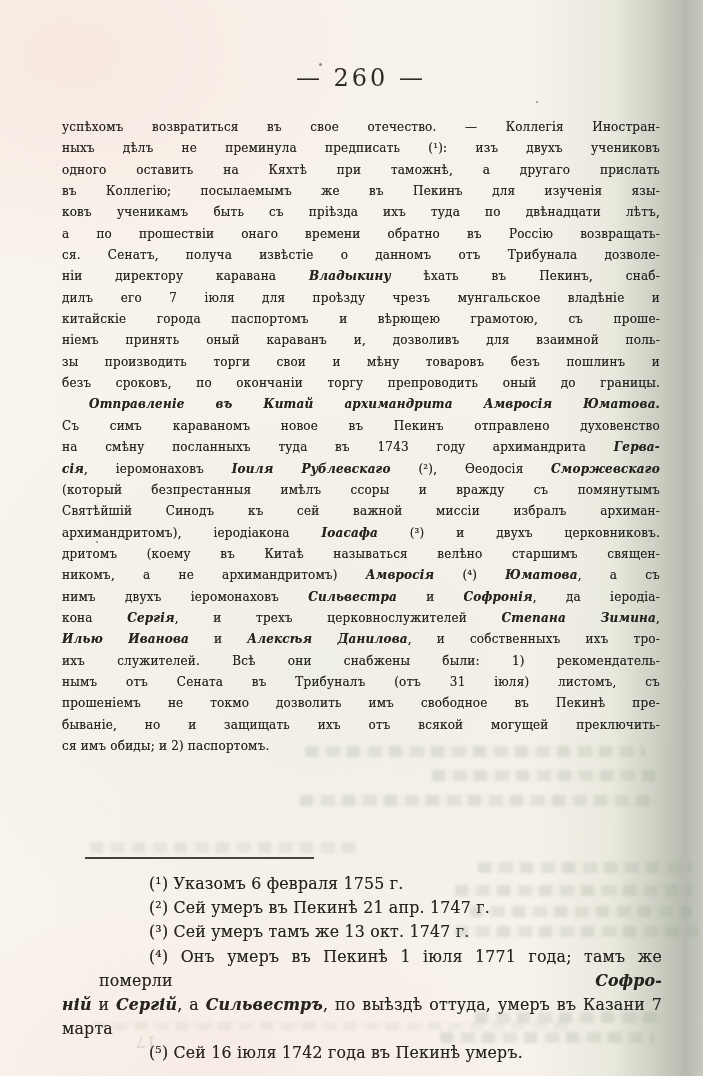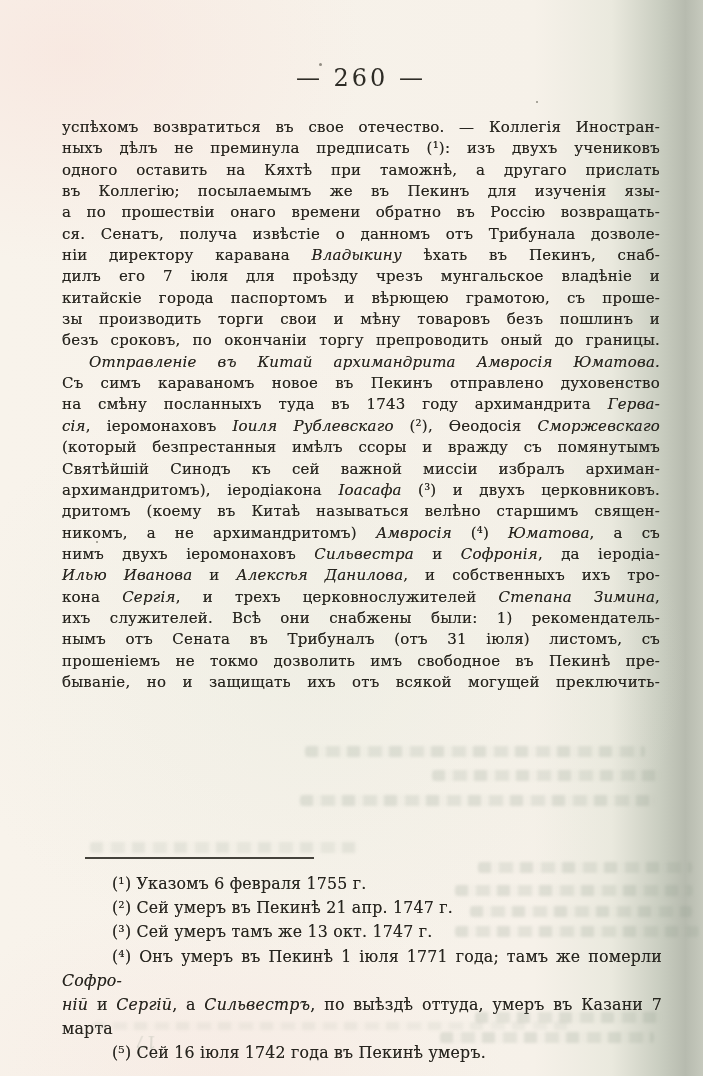--- a/index.html
+++ b/index.html
@@ -11,28 +11,28 @@
       radial-gradient(ellipse 520px 420px at 45% 62%, rgba(229,234,221,0.4), rgba(229,234,221,0) 72%),
       radial-gradient(ellipse 420px 260px at 30% 100%, rgba(246,228,222,0.45), rgba(246,228,222,0) 70%),
       linear-gradient(90deg,#f8f3eb 0%,#f6f1e9 76%,#eae9de 87%,#c9cdc0 94%,#b7bbaf 97.5%,#c6c9bd 100%);
   }
   .header {
     position:absolute; top:64px; left:62px; width:598px; text-align:center;
     font-size:24px; letter-spacing:3px; color:#2e2c26;
   }
   .textblock {
     position:absolute; left:62px; top:117px; width:598px;
-    font-size:15px; line-height:21.35px; letter-spacing:0.2px;
+    font-size:12px; line-height:21.35px; letter-spacing:0.2px;
     text-shadow:0 0 0.4px rgba(38,36,30,0.55);
   }
   .line { text-align:justify; text-align-last:justify; white-space:normal; }
   .line.left { text-align-last:left; }
   .line.ind { text-indent:27px; }
-  .line.find { text-indent:50px; }
-  .it { font-style:italic; }
+  .line.find { text-indent:50px;margin-left:37px; }
+  .it { font-style:italic;font-weight:bold; }
   .fnsep { position:absolute; left:85px; top:857px; width:229px; height:2px; background:#44423b; }
   .footnotes {
     position:absolute; left:62px; top:872px; width:600px;
     font-size:15.8px; line-height:24.2px; letter-spacing:0.2px;
     text-shadow:0 0 0.4px rgba(38,36,30,0.5);
   }
   .sm {
     position:absolute; filter:blur(1.6px); opacity:0.55; border-radius:3px;
     background:repeating-linear-gradient(90deg,
       rgba(143,156,140,0.40) 0 13px, rgba(143,156,140,0.05) 13px 21px,
@@ -50,45 +50,48 @@
 <div class="page">
 
   <div class="header">— 260 —</div>
 
   <div class="textblock" id="para-root">
       <div>
         <div class="line "><span>успѣхомъ возвратиться въ свое отечество. — Коллегія Иностран-</span></div>
         <div class="line "><span>ныхъ дѣлъ не преминула предписать (¹): изъ двухъ учениковъ</span></div>
         <div class="line "><span>одного оставить на Кяхтѣ при таможнѣ, а другаго прислать</span></div>
         <div class="line "><span>въ Коллегію; посылаемымъ же въ Пекинъ для изученія язы-</span></div>
+        <div class="line "><span>ковъ ученикамъ быть съ пріѣзда ихъ туда по двѣнадцати лѣтъ,</span></div>
         <div class="line "><span>а по прошествіи онаго времени обратно въ Россію возвращать-</span></div>
         <div class="line "><span>ся. Сенатъ, получа извѣстіе о данномъ отъ Трибунала дозволе-</span></div>
         <div class="line "><span>ніи директору каравана </span><span class="it">Владыкину</span><span> ѣхать въ Пекинъ, снаб-</span></div>
         <div class="line "><span>дилъ его 7 іюля для проѣзду чрезъ мунгальское владѣніе и</span></div>
         <div class="line "><span>китайскіе города паспортомъ и вѣрющею грамотою, съ проше-</span></div>
+        <div class="line "><span>ніемъ принять оный караванъ и, дозволивъ для взаимной поль-</span></div>
         <div class="line "><span>зы производить торги свои и мѣну товаровъ безъ пошлинъ и</span></div>
         <div class="line "><span>безъ сроковъ, по окончаніи торгу препроводить оный до границы.</span></div>
       </div>
       <div>
         <div class="line ind"><span class="it">Отправленіе въ Китай архимандрита Амвросія Юматова.</span></div>
         <div class="line "><span>Съ симъ караваномъ новое въ Пекинъ отправлено духовенство</span></div>
         <div class="line "><span>на смѣну посланныхъ туда въ 1743 году архимандрита </span><span class="it">Герва-</span></div>
         <div class="line "><span class="it">сія</span><span>, іеромонаховъ </span><span class="it">Іоиля Рублевскаго</span><span> (²), Ѳеодосія </span><span class="it">Сморжевскаго</span></div>
         <div class="line "><span>(который безпрестанныя имѣлъ ссоры и вражду съ помянутымъ</span></div>
         <div class="line "><span>Святѣйшій Синодъ къ сей важной миссіи избралъ архиман-</span></div>
         <div class="line "><span>архимандритомъ), іеродіакона </span><span class="it">Іоасафа</span><span> (³) и двухъ церковниковъ.</span></div>
         <div class="line "><span>дритомъ (коему въ Китаѣ называться велѣно старшимъ священ-</span></div>
         <div class="line "><span>никомъ, а не архимандритомъ) </span><span class="it">Амвросія</span><span> (⁴) </span><span class="it">Юматова</span><span>, а съ</span></div>
         <div class="line "><span>нимъ двухъ іеромонаховъ </span><span class="it">Сильвестра</span><span> и </span><span class="it">Софронія</span><span>, да іеродіа-</span></div>
+        <div class="line "><span>кона </span><span class="it">Сергія</span><span>, и трехъ церковнослужителей </span><span class="it">Степана Зимина</span><span>,</span></div>
         <div class="line "><span class="it">Илью Иванова</span><span> и </span><span class="it">Алексѣя Данилова</span><span>, и собственныхъ ихъ тро-</span></div>
-        <div class="line "><span>кона </span><span class="it">Сергія</span><span>, и трехъ церковнослужителей </span><span class="it">Степана Зимина</span><span>,</span></div>
         <div class="line "><span>ихъ служителей. Всѣ они снабжены были: 1) рекомендатель-</span></div>
         <div class="line "><span>нымъ отъ Сената въ Трибуналъ (отъ 31 іюля) листомъ, съ</span></div>
         <div class="line "><span>прошеніемъ не токмо дозволить имъ свободное въ Пекинѣ пре-</span></div>
         <div class="line "><span>бываніе, но и защищать ихъ отъ всякой могущей преключить-</span></div>
+        <div class="line left"><span>ся имъ обиды; и 2) паспортомъ.</span></div>
       </div>
     </div>
 
   <div class="fnsep"></div>
 
   <div class="footnotes" id="fn-root">
       <div class="line find left"><span>(¹) Указомъ 6 февраля 1755 г.</span></div>
       <div class="line find left"><span>(²) Сей умеръ въ Пекинѣ 21 апр. 1747 г.</span></div>
       <div class="line find left"><span>(³) Сей умеръ тамъ же 13 окт. 1747 г.</span></div>
       <div class="line find"><span>(⁴) Онъ умеръ въ Пекинѣ 1 іюля 1771 года; тамъ же померли </span><span class="it">Софро-</span></div>

